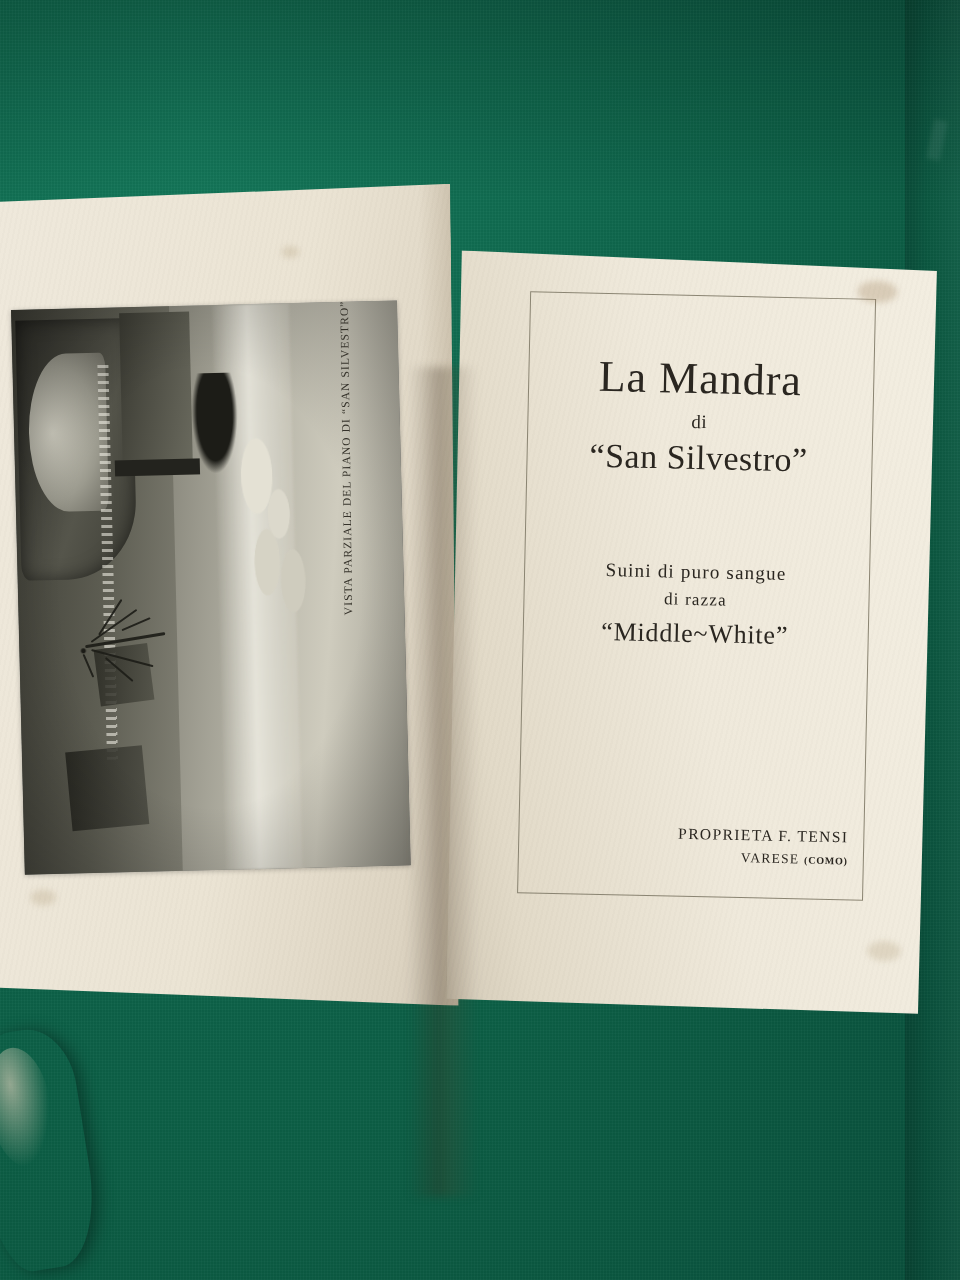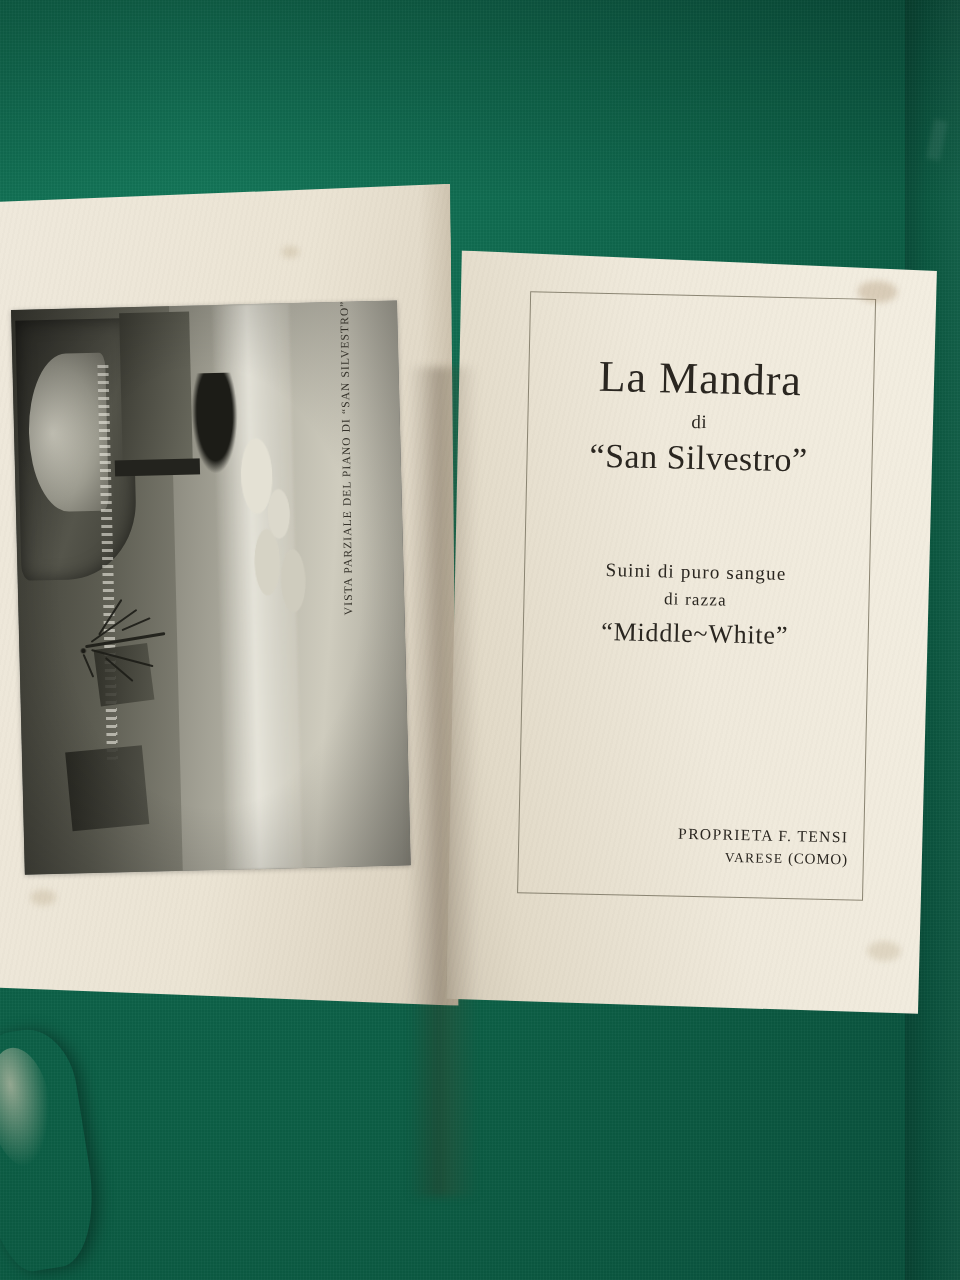--- a/index.html
+++ b/index.html
@@ -296,21 +296,21 @@
     text-align: right;
   }
   .t-city {
     position: absolute;
     right: 14px;
     bottom: 30px;
     font-size: 13.5px;
     letter-spacing: 1.3px;
     text-align: right;
   }
-  .t-city small { font-size: 15px; letter-spacing: .8px; }
+  .t-city small { font-size: 10px; letter-spacing: .8px; font-weight: bold; }
 
   
   .spot {
     position: absolute;
     border-radius: 50%;
     background: rgba(160,135,95,.22);
     filter: blur(3px);
     pointer-events: none;
   }
 

